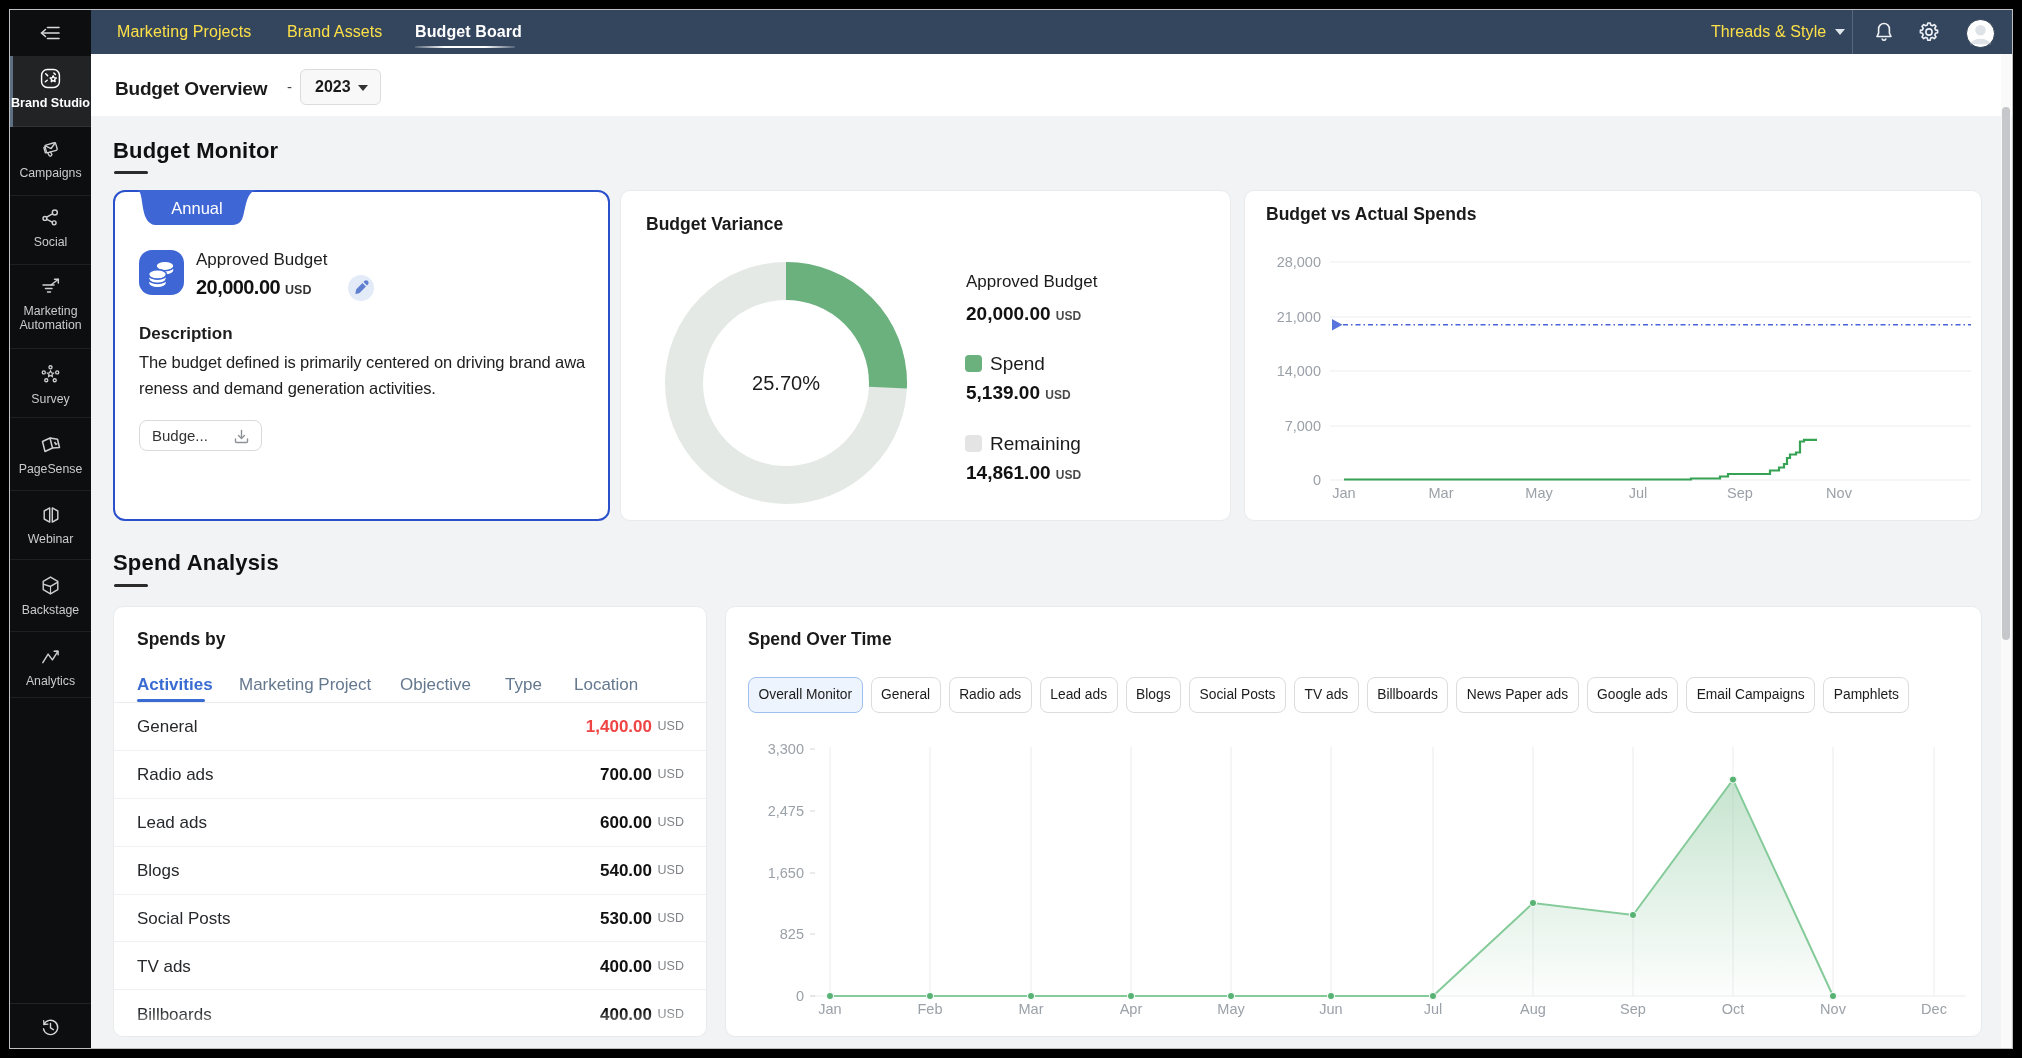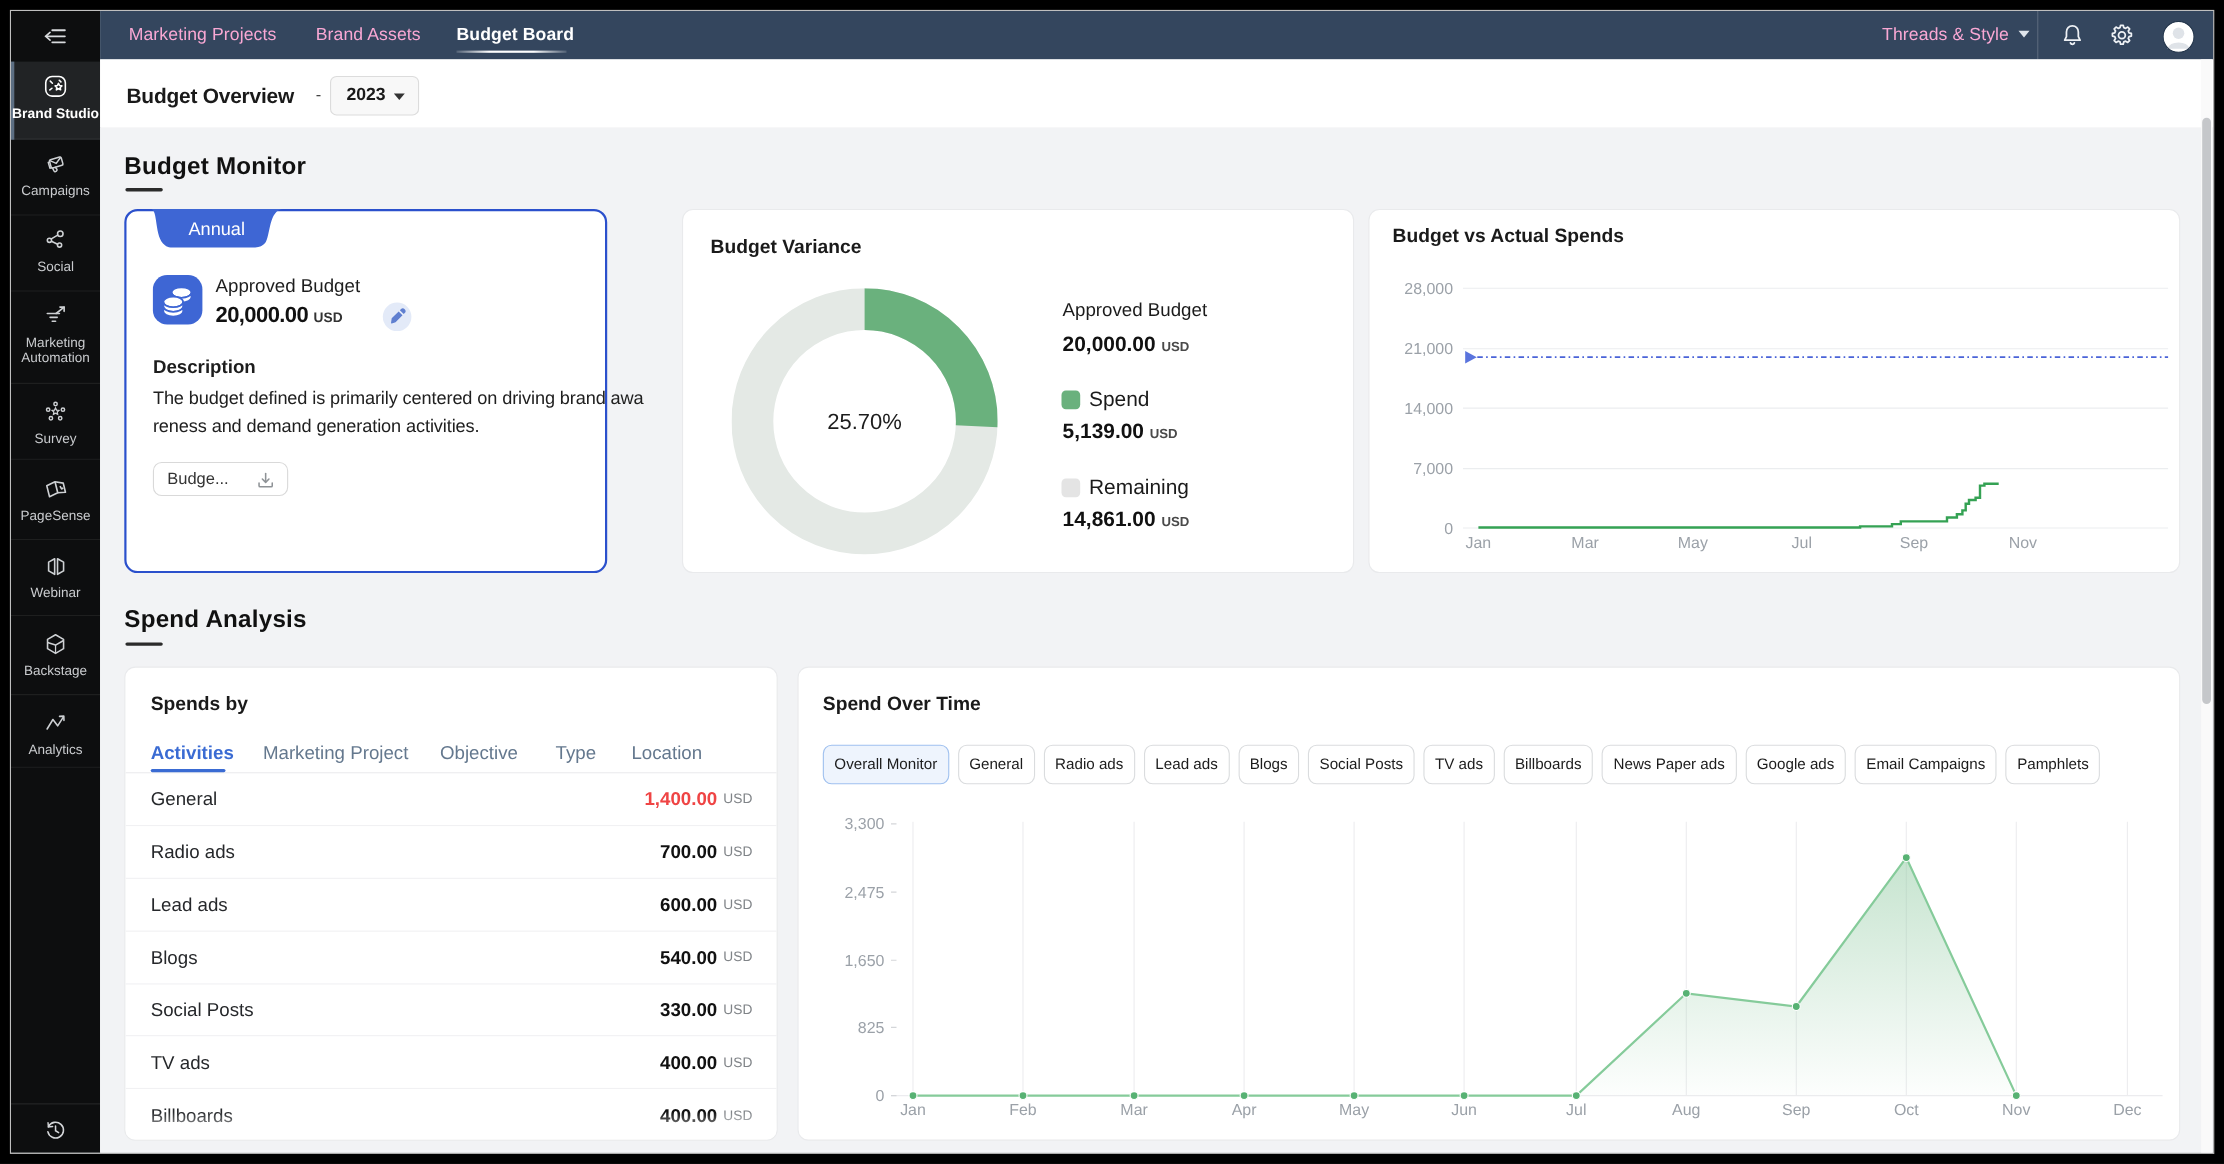--- a/index.html
+++ b/index.html
@@ -5,21 +5,21 @@
   * { margin:0; padding:0; box-sizing:border-box; }
   html,body { width:2022px; height:1058px; background:#000; font-family:"Liberation Sans", sans-serif; }
   #app { position:absolute; left:10px; top:10px; width:2002px; height:1038px; background:#f2f3f5; overflow:hidden; outline:1px solid rgba(255,255,255,.75); }
   
   #sb { position:absolute; left:0; top:0; width:81px; height:1038px; background:#0d0e0f; }
   .sbi { position:absolute; left:0; width:81px; text-align:center; color:#c9cbce; font-size:12.3px; }
   .sbi .ic { display:block; margin:0 auto 6px; }
   .cell { position:absolute; left:0; width:81px; border-bottom:1px solid rgba(255,255,255,.07); }
   
   #nav { position:absolute; left:81px; top:0; width:1921px; height:44px; background:#34465e; }
-  #nav .tab { position:absolute; top:0; height:44px; line-height:44px; color:#f9a8d4; font-size:16px; letter-spacing:.1px; }
+  #nav .tab { position:absolute; top:0; height:44px; line-height:44px; color:#fde047; font-size:16px; letter-spacing:.1px; }
   
   #band { position:absolute; left:81px; top:44px; width:1921px; height:62px; background:#fff; }
   
   #main { position:absolute; left:81px; top:106px; width:1921px; height:932px; background:#f2f3f5; }
   .h2 { position:absolute; font-size:22px; font-weight:bold; color:#111; letter-spacing:.2px; }
   .h2u { position:absolute; width:34px; height:3px; background:#2b2b2b; border-radius:2px; }
   .card { position:absolute; background:#fff; border:1px solid #e9eaec; border-radius:10px; }
   .ct { position:absolute; font-size:17.5px; font-weight:bold; color:#1a1a1a; }
   .usd { font-size:12px; font-weight:bold; color:#4a4a4a; }
   .usdr { position:absolute; right:22px; font-size:12.5px; color:#808488; }
@@ -182,21 +182,21 @@
     <div style="position:absolute;left:209px;top:15px;width:81px;height:36px;background:#f8f8f8;border:1px solid #dcdcdc;border-radius:6px;text-align:left;">
       <span style="position:absolute;left:14px;top:8px;font-size:16px;font-weight:bold;color:#1a1a1a;">2023</span>
       <span style="position:absolute;right:12px;top:15px;width:0;height:0;border-left:5px solid transparent;border-right:5px solid transparent;border-top:6px solid #333;"></span>
     </div>
   </div>
 
   <div id="main">
     <div class="h2" style="left:22px;top:22px;">Budget Monitor</div>
     <div class="h2u" style="left:23px;top:55px;"></div>
 
-    <div class="card" style="left:22px;top:74px;width:439px;height:331px;border:2px solid #2b50cc;border-radius:12px;">
+    <div class="card" style="left:22px;top:74px;width:497px;height:331px;border:2px solid #2b50cc;border-radius:12px;">
       <svg style="position:absolute;left:22px;top:-2px;" width="121" height="37" viewBox="0 0 121 37">
         <path d="M0,0 C7,0 3,26 13,33 C14.5,34.2 16,35 18,35 L95,35 C99,35 102,33.5 104,31 C109,25 107,0 121,0 Z" fill="#3e66d4"></path>
         <text x="60" y="24" text-anchor="middle" font-size="16.5" fill="#fff">Annual</text>
       </svg>
       <div style="position:absolute;left:24px;top:58px;width:45px;height:45px;background:#3e66d4;border-radius:13px;">
         <svg width="45" height="45" viewBox="0 0 45 45">
           <g stroke="#3e66d4" stroke-width="1.5" fill="#fff">
             <ellipse cx="26" cy="16" rx="9" ry="4.8"></ellipse>
             <path d="M17 16 v4.2 c0,2.65 4,4.8 9,4.8 s9,-2.15 9,-4.8 V16 c0,2.65 -4,4.8 -9,4.8 s-9,-2.15 -9,-4.8 z"></path>
             <ellipse cx="18.5" cy="24.5" rx="9" ry="4.8"></ellipse>
@@ -291,21 +291,21 @@
       <div style="position:absolute;left:23px;top:158px;font-size:17px;color:#26282b;">Radio ads</div>
       <div style="position:absolute;right:54px;top:158px;font-size:17px;font-weight:bold;color:#111;">700.00</div>
       <div style="position:absolute;left:0;top:191px;width:594px;border-top:1px solid #f1f1f3;"></div>
       <div style="position:absolute;left:23px;top:206px;font-size:17px;color:#26282b;">Lead ads</div>
       <div style="position:absolute;right:54px;top:206px;font-size:17px;font-weight:bold;color:#111;">600.00</div>
       <div style="position:absolute;left:0;top:239px;width:594px;border-top:1px solid #f1f1f3;"></div>
       <div style="position:absolute;left:23px;top:254px;font-size:17px;color:#26282b;">Blogs</div>
       <div style="position:absolute;right:54px;top:254px;font-size:17px;font-weight:bold;color:#111;">540.00</div>
       <div style="position:absolute;left:0;top:287px;width:594px;border-top:1px solid #f1f1f3;"></div>
       <div style="position:absolute;left:23px;top:302px;font-size:17px;color:#26282b;">Social Posts</div>
-      <div style="position:absolute;right:54px;top:302px;font-size:17px;font-weight:bold;color:#111;">330.00</div>
+      <div style="position:absolute;right:54px;top:302px;font-size:17px;font-weight:bold;color:#111;">530.00</div>
       <div style="position:absolute;left:0;top:334px;width:594px;border-top:1px solid #f1f1f3;"></div>
       <div style="position:absolute;left:23px;top:350px;font-size:17px;color:#26282b;">TV ads</div>
       <div style="position:absolute;right:54px;top:350px;font-size:17px;font-weight:bold;color:#111;">400.00</div>
       <div style="position:absolute;left:0;top:382px;width:594px;border-top:1px solid #f1f1f3;"></div>
       <div style="position:absolute;left:23px;top:398px;font-size:17px;color:#26282b;">Billboards</div>
       <div style="position:absolute;right:54px;top:398px;font-size:17px;font-weight:bold;color:#111;">400.00</div>
       <div class="usdr" style="top:112px;">USD</div>
       <div class="usdr" style="top:160px;">USD</div>
       <div class="usdr" style="top:208px;">USD</div>
       <div class="usdr" style="top:256px;">USD</div>

